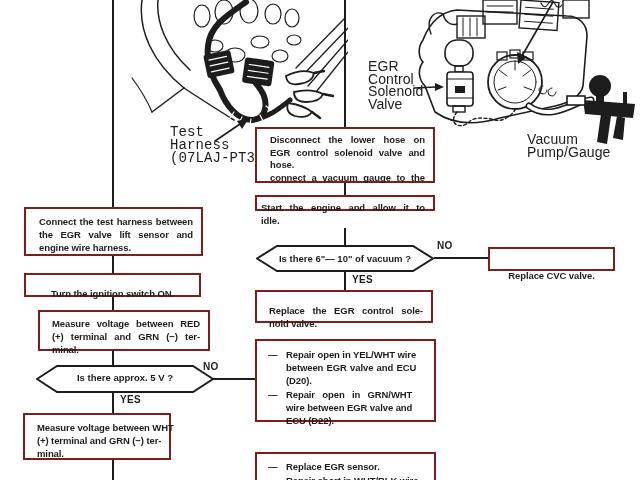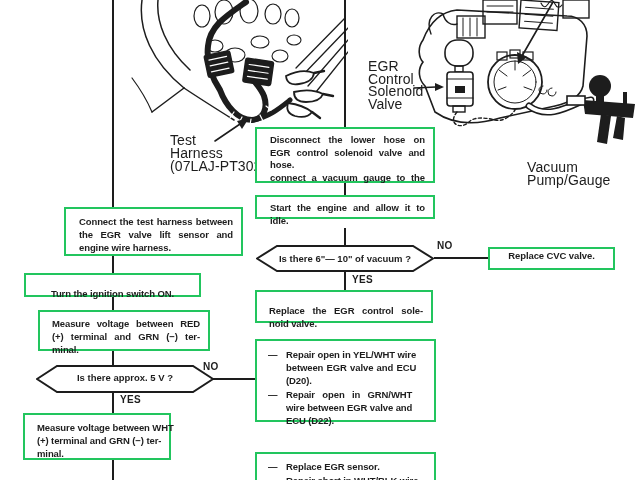--- a/index.html
+++ b/index.html
@@ -1,18 +1,18 @@
 <!DOCTYPE html>
 <html><head>
 <meta charset="utf-8">
 <style>
   html,body{margin:0;padding:0;background:#fff;}
   .screen{position:relative;width:640px;height:480px;background:#fff;overflow:hidden;
           font-family:"Liberation Sans","DejaVu Sans",sans-serif;color:#1d1d1d;}
-  .box{position:absolute;border:2px solid #22c55e;background:#fff;box-sizing:border-box;
+  .box{position:absolute;border:2px solid #7f1d1d;background:#fff;box-sizing:border-box;
        font-weight:bold;font-size:9.5px;line-height:13px;letter-spacing:-0.1px;}
   .ln{white-space:nowrap;}
   .j{text-align:justify;text-align-last:justify;}
   .c{text-align:center;}
   .vline,.hline{position:absolute;background:#1d1d1d;}
   .hex{position:absolute;}
   .hex svg{position:absolute;left:0;top:0;}
   .hex .q{position:absolute;left:0;top:0;width:100%;height:100%;display:flex;
           align-items:center;justify-content:center;font-weight:bold;font-size:9.5px;}
   .branch{position:absolute;font-weight:bold;font-size:10px;letter-spacing:0.3px;}
@@ -119,50 +119,50 @@
 
     <circle cx="205" cy="86" r="11" fill="#1d1d1d" stroke="none"></circle>
     <rect x="201" y="95" width="8" height="7" fill="#1d1d1d" stroke="none"></rect>
     <polygon points="188,100 240,104 238,118 190,114" fill="#1d1d1d" stroke="none"></polygon>
     <polygon points="206,114 202,142 212,144 216,116" fill="#1d1d1d" stroke="none"></polygon>
     <polygon points="222,116 218,138 228,140 230,118" fill="#1d1d1d" stroke="none"></polygon>
     <rect x="228" y="92" width="4" height="22" fill="#1d1d1d" stroke="none"></rect>
     <rect x="172" y="96" width="18" height="9" fill="#fff" stroke-width="1.6"></rect>
   </svg>
 
-  <div class="calloutlabel" style="left:170px;top:134px;">
+  <div class="calloutlabel" style="left:170px;top:126px;font-family:Liberation Mono, monospace;">
     <div class="ln">Test</div>
     <div class="ln">Harness</div>
     <div class="ln">(07LAJ-PT3020A)</div>
   </div>
   <div class="calloutlabel" style="left:368px;top:60px;line-height:12.5px;">
     <div class="ln">EGR</div>
     <div class="ln">Control</div>
     <div class="ln">Solenoid</div>
     <div class="ln">Valve</div>
   </div>
-  <div class="calloutlabel" style="left:527px;top:133px;margin-top:28px;">
+  <div class="calloutlabel" style="left:527px;top:133px;">
     <div class="ln">Vacuum</div>
     <div class="ln">Pump/Gauge</div>
   </div>
 
   <div class="vline" style="left:112px;top:0;width:2px;height:207px;"></div>
   <div class="vline" style="left:112px;top:256px;width:2px;height:17px;"></div>
   <div class="vline" style="left:112px;top:297px;width:2px;height:13px;"></div>
   <div class="vline" style="left:112px;top:351px;width:2px;height:14px;"></div>
   <div class="vline" style="left:112px;top:393px;width:2px;height:20px;"></div>
   <div class="vline" style="left:112px;top:460px;width:2px;height:20px;"></div>
   <div class="hline" style="left:200px;top:378px;width:55px;height:2px;"></div>
   <div class="vline" style="left:344px;top:0;width:2px;height:127px;"></div>
   <div class="vline" style="left:344px;top:183px;width:2px;height:12px;"></div>
   <div class="vline" style="left:344px;top:228px;width:2px;height:17px;"></div>
   <div class="vline" style="left:344px;top:272px;width:2px;height:18px;"></div>
   <div class="hline" style="left:434px;top:257px;width:54px;height:2px;"></div>
 
-  <div class="box" style="left:24px;top:207px;width:179px;height:49px;padding:6px 8px 0 13px;margin-left:40px;">
+  <div class="box" style="left:24px;top:207px;width:179px;height:49px;padding:6px 8px 0 13px;">
     <div class="ln j">Connect the test harness between</div>
     <div class="ln j">the EGR valve lift sensor and</div>
     <div class="ln">engine wire harness.</div>
   </div>
 
   <div class="box" style="left:24px;top:273px;width:177px;height:24px;padding-top:12px;">
     <div class="ln c">Turn the ignition switch ON.</div>
   </div>
 
   <div class="box" style="left:26px;top:310px;width:172px;height:41px;padding:5px 8px 0 12px;margin-left:12px;">
@@ -186,21 +186,21 @@
     <div class="ln">minal.</div>
   </div>
 
   <div class="box" style="left:255px;top:127px;width:180px;height:56px;padding:5px 8px 0 13px;line-height:12.5px;">
     <div class="ln j">Disconnect the lower hose on</div>
     <div class="ln j">EGR control solenoid valve and</div>
     <div class="ln">hose.</div>
     <div class="ln j">connect a vacuum gauge to the</div>
   </div>
 
-  <div class="box" style="left:255px;top:195px;width:180px;height:24px;padding:4px 8px 0 13px;">
+  <div class="box" style="left:255px;top:195px;width:180px;height:16px;padding:4px 8px 0 4px;">
     <div class="ln j">Start the engine and allow it to</div>
     <div class="ln">idle.</div>
   </div>
 
   <div class="hex" style="left:256px;top:245px;width:178px;height:27px;">
     <svg width="178" height="27" viewBox="0 0 178 27">
       <polygon points="1,13.5 21,1 157,1 177,13.5 157,26 21,26" fill="#fff" stroke="#1d1d1d" stroke-width="2"></polygon>
     </svg>
     <div class="q">Is there 6"— 10" of vacuum ?</div>
   </div>
@@ -243,17 +243,17 @@
       </div>
       <div class="bullet">
         <span class="dash">—</span>
         <span>
             <div class="ln">Repair short in WHT/BLK wire</div>
           </span>
       </div>
     </div>
   </div>
 
-  <div class="box" style="left:488px;top:247px;width:127px;height:23px;padding-top:0;">
+  <div class="box" style="left:488px;top:247px;width:127px;height:23px;padding-top:20px;">
     <div class="ln c">Replace CVC valve.</div>
   </div>
 
 </div>
 
 </body></html>

